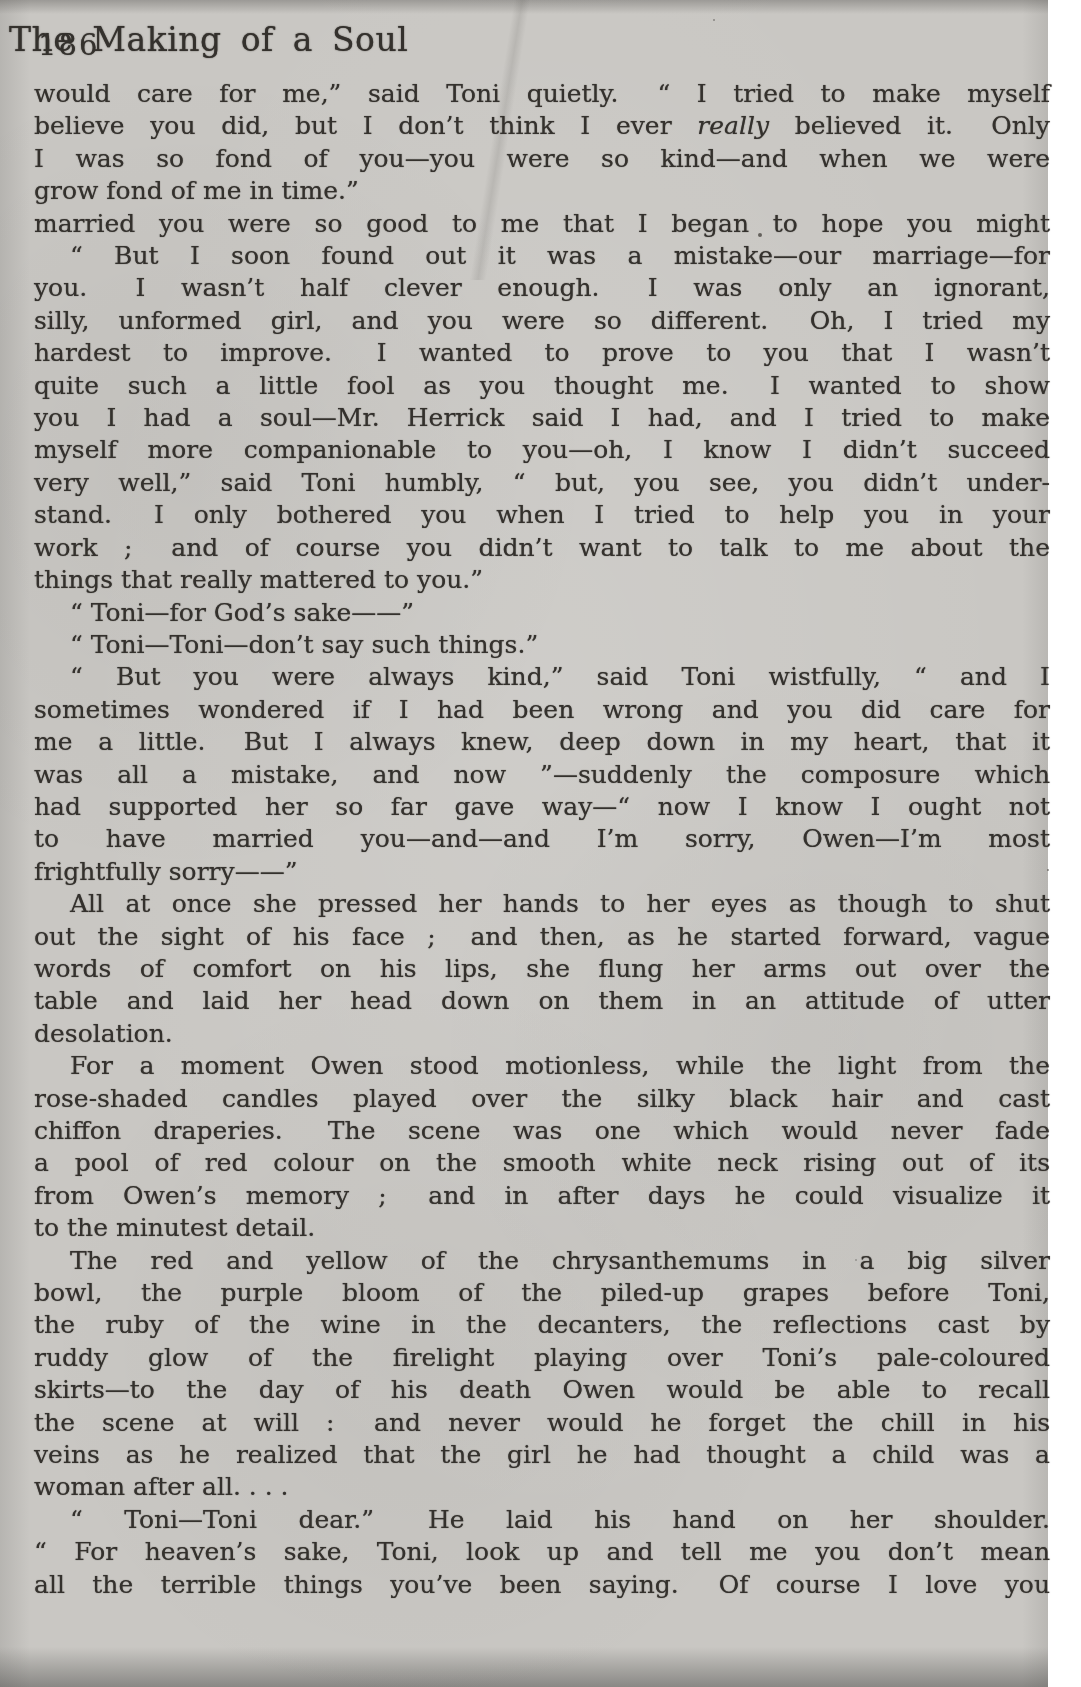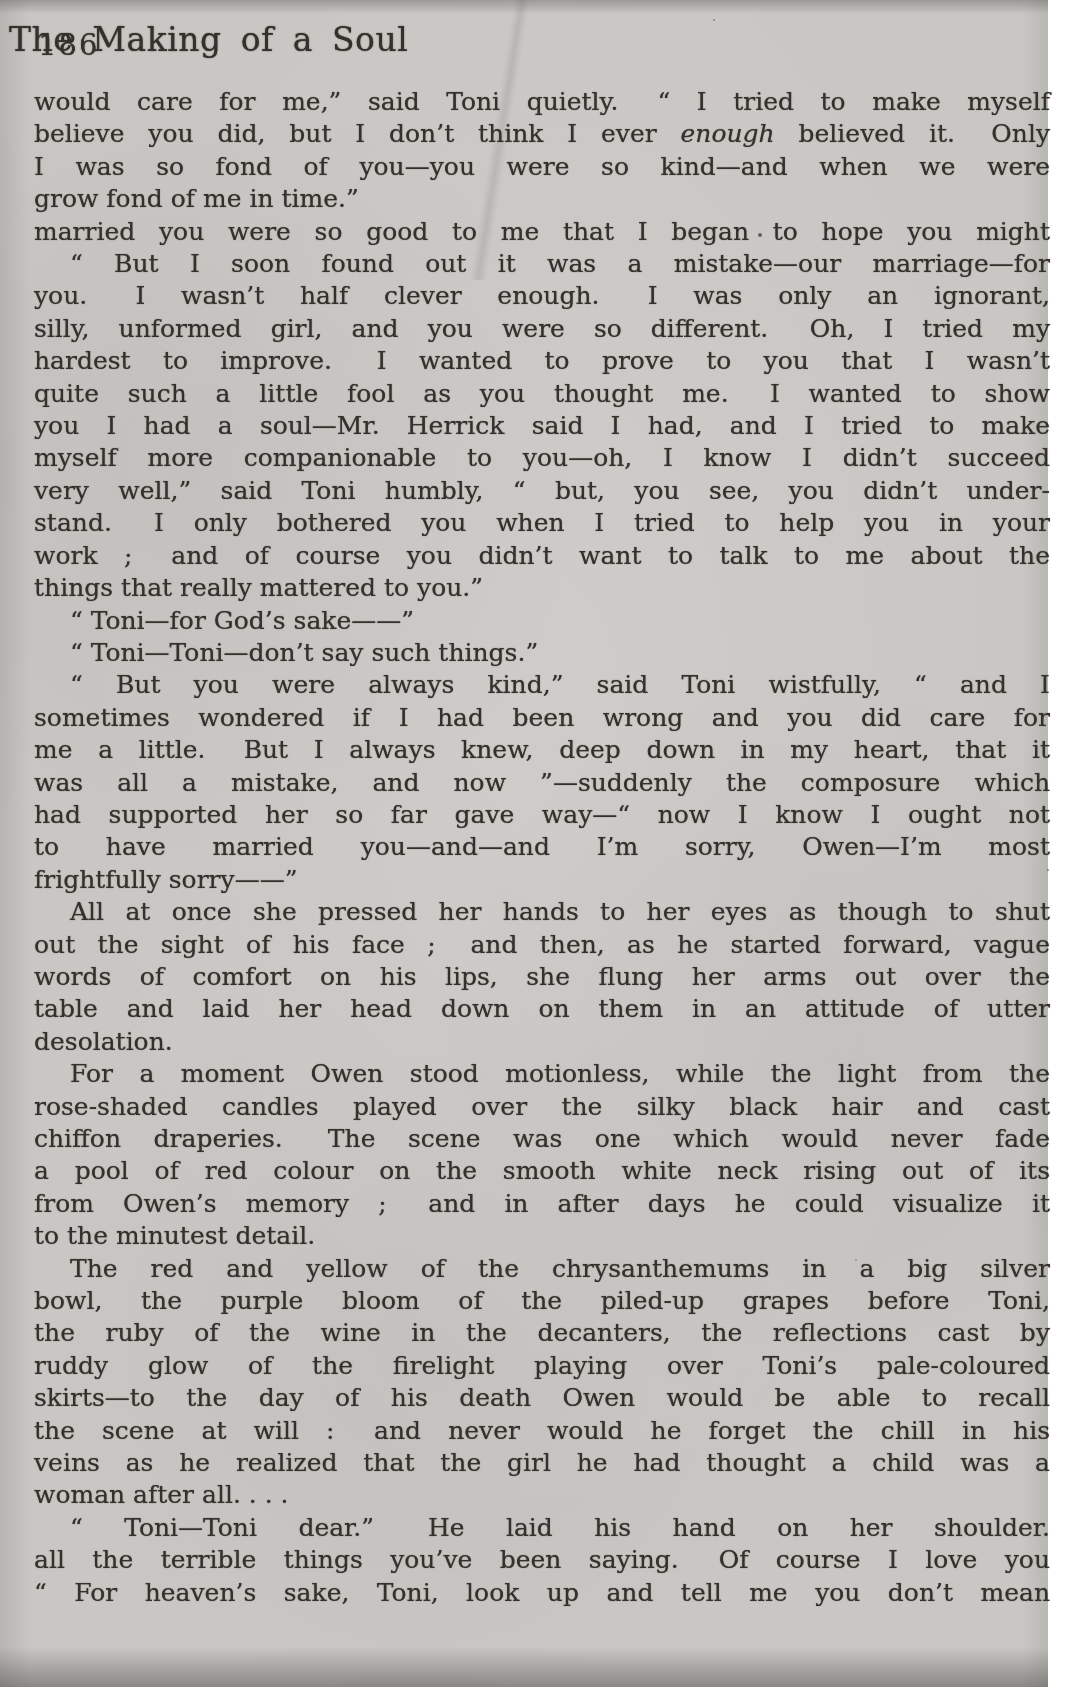--- a/index.html
+++ b/index.html
@@ -40,21 +40,21 @@
     position: absolute; left: 4px; top: 8px;
     font-size: 29px; letter-spacing: 2px;
     text-shadow: 0 0 1.2px rgba(52,49,45,0.8);
   }
   .page-title {
     display: block; text-align: left; transform: translateX(-25px);
     font-size: 33px; word-spacing: 8px; letter-spacing: 0.5px;
     text-shadow: 0 0 1.3px rgba(45,42,38,0.9);
   }
   .text-block {
-    position: absolute; left: 34px; top: 86px; width: 1016px;
+    position: absolute; left: 34px; top: 78px; width: 1016px;
     font-size: 25px; line-height: 32.4px;
     filter: blur(0.3px);
     text-shadow: 0 0 1.1px rgba(52,49,45,0.75);
   }
   .para { margin: 0; }
   .line { text-align: justify; text-align-last: justify; white-space: normal; }
   .line.endline { text-align-last: left; }
   .line.first { text-indent: 36px; }
   .line i { font-style: italic; }
 </style>
@@ -66,21 +66,21 @@
   <div class="specks"></div>
 
   <div class="header">
     <span class="page-number">186</span>
     <span class="page-title">The Making of a Soul</span>
   </div>
 
   <div class="text-block">
       <div class="para">
         <div class="line">would care for me,” said Toni quietly.  “ I tried to make myself</div>
-        <div class="line">believe you did, but I don’t think I ever <i>enough</i> believed it.  Only</div>
+        <div class="line">believe you did, but I don’t think I ever <i>really</i> believed it.  Only</div>
         <div class="line">I was so fond of you—you were so kind—and when we were</div>
         <div class="line endline">grow fond of me in time.”</div>
         <div class="line">married you were so good to me that I began to hope you might</div>
       </div>
       <div class="para">
         <div class="line first">“ But I soon found out it was a mistake—our marriage—for</div>
         <div class="line">you.  I wasn’t half clever enough.  I was only an ignorant,</div>
         <div class="line">silly, unformed girl, and you were so different.  Oh, I tried my</div>
         <div class="line">hardest to improve.  I wanted to prove to you that I wasn’t</div>
         <div class="line">quite such a little fool as you thought me.  I wanted to show</div>
@@ -126,17 +126,17 @@
         <div class="line">bowl, the purple bloom of the piled-up grapes before Toni,</div>
         <div class="line">the ruby of the wine in the decanters, the reflections cast by</div>
         <div class="line">ruddy glow of the firelight playing over Toni’s pale-coloured</div>
         <div class="line">skirts—to the day of his death Owen would be able to recall</div>
         <div class="line">the scene at will :  and never would he forget the chill in his</div>
         <div class="line">veins as he realized that the girl he had thought a child was a</div>
         <div class="line endline">woman after all. . . .</div>
       </div>
       <div class="para">
         <div class="line first">“ Toni—Toni dear.”  He laid his hand on her shoulder.</div>
+        <div class="line">“ For heaven’s sake, Toni, look up and tell me you don’t mean</div>
         <div class="line">all the terrible things you’ve been saying.  Of course I love you</div>
-        <div class="line">“ For heaven’s sake, Toni, look up and tell me you don’t mean</div>
       </div>
     </div>
 </div>
 
 </body></html>

